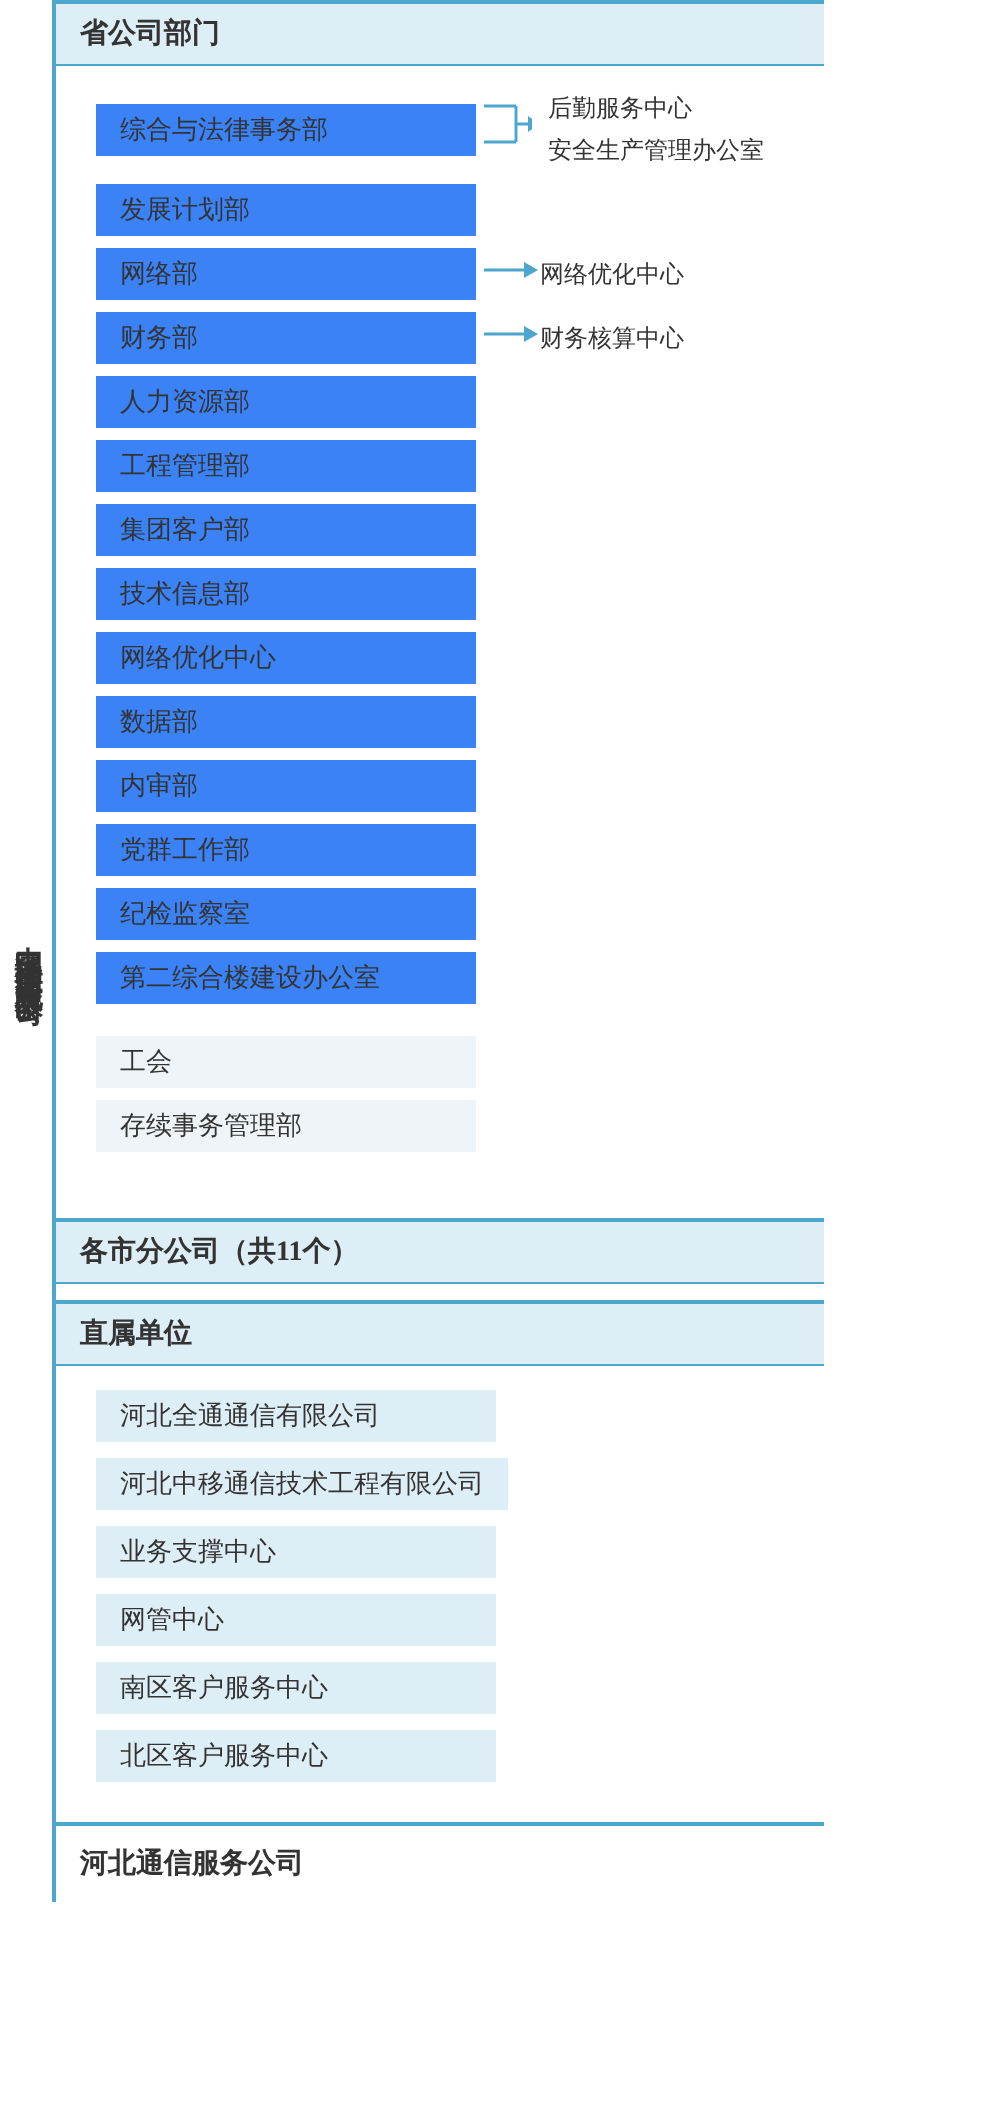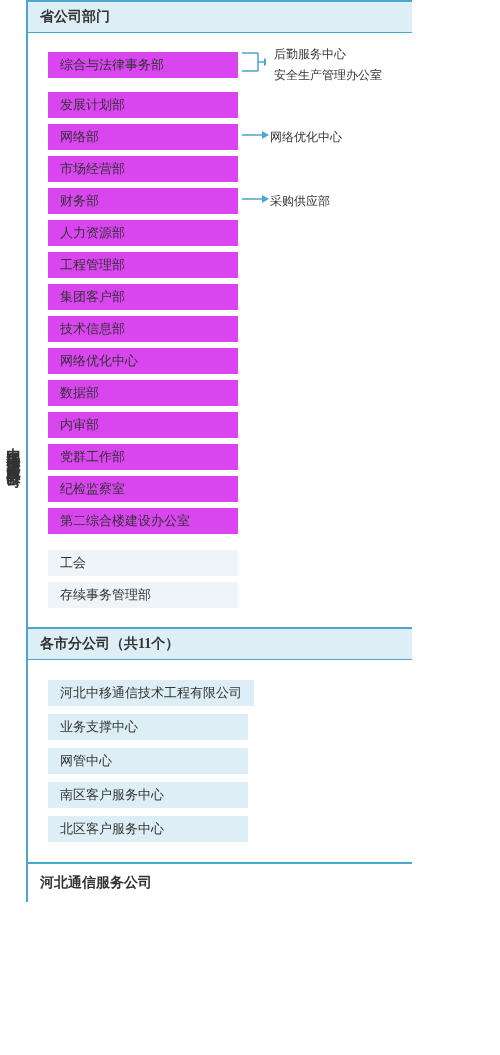--- a/index.html
+++ b/index.html
@@ -60,21 +60,21 @@
 
     
     .dept-row {
       display: flex;
       align-items: flex-start;
       padding: 3px 0 3px 20px;
       position: relative;
     }
 
     .dept-box {
-      background: #d946ef;
+      background: #3b82f6;
       border: none;
       padding: 4px 12px;
       min-width: 160px;
       font-size: 13px;
       color: #333;
       display: inline-block;
     }
 
     .dept-box-wide {
       min-width: 190px;
@@ -114,21 +114,21 @@
 
     
     .bottom-section-header {
       background: #ddeef7;
       border-top: 2px solid #4da6cc;
       border-bottom: 1px solid #4da6cc;
       padding: 6px 12px;
       font-size: 14px;
       font-weight: bold;
       color: #333;
-      margin-top: 8px;
+      margin-top: 22px;
     }
 
     .subsection-body {
       padding: 8px 0;
     }
 
     .simple-dept-row {
       padding: 4px 0 4px 20px;
     }
 
@@ -189,32 +189,29 @@
           <div class="dept-box dept-box-wide">网络部</div>
           <div class="right-sub-container">
             <svg width="28" height="16">
               <line x1="0" y1="8" x2="20" y2="8" stroke="#4da6cc" stroke-width="1.5"></line>
               <polygon points="20,4 20,12 27,8" fill="#4da6cc"></polygon>
             </svg>
             <div class="sub-label">网络优化中心</div>
           </div>
         </div>
 
-        <div class="dept-row">
-          <div class="dept-box dept-box-wide">市场经营部</div>
-        </div>
 
         <div class="dept-with-sub">
           <div class="dept-box dept-box-wide">财务部</div>
           <div class="right-sub-container">
             <svg width="28" height="16">
               <line x1="0" y1="8" x2="20" y2="8" stroke="#4da6cc" stroke-width="1.5"></line>
               <polygon points="20,4 20,12 27,8" fill="#4da6cc"></polygon>
             </svg>
-            <div class="sub-label">采购供应部</div>
+            <div class="sub-label">财务核算中心</div>
           </div>
         </div>
 
         <div class="dept-row">
           <div class="dept-box dept-box-wide">人力资源部</div>
         </div>
 
         <div class="dept-row">
           <div class="dept-box dept-box-wide">工程管理部</div>
         </div>
@@ -264,22 +261,26 @@
         </div>
 
       </div>
     </div>
 
     <div class="section">
       <div class="bottom-section-header">各市分公司（共11个）</div>
     </div>
 
     <div class="section" style="margin-top:8px;">
+      <div class="section-header">直属单位</div>
       <div class="subsection-body">
 
+        <div class="simple-dept-row">
+          <div class="simple-dept-box">河北全通通信有限公司</div>
+        </div>
 
         <div class="simple-dept-row">
           <div class="simple-dept-box">河北中移通信技术工程有限公司</div>
         </div>
 
         <div class="simple-dept-row">
           <div class="simple-dept-box">业务支撑中心</div>
         </div>
 
         <div class="simple-dept-row">

